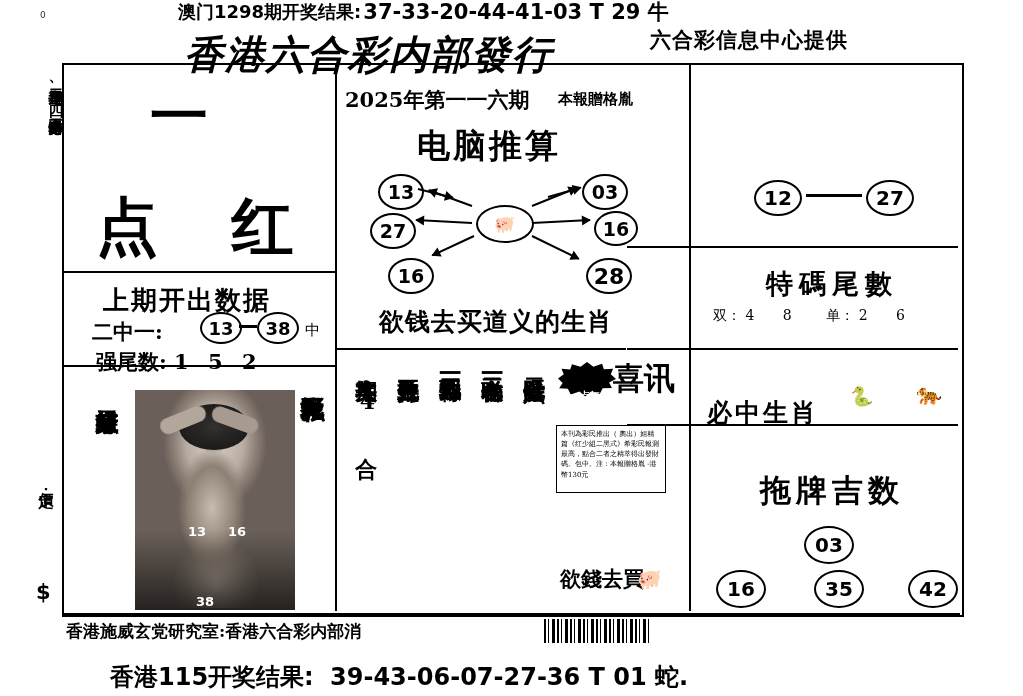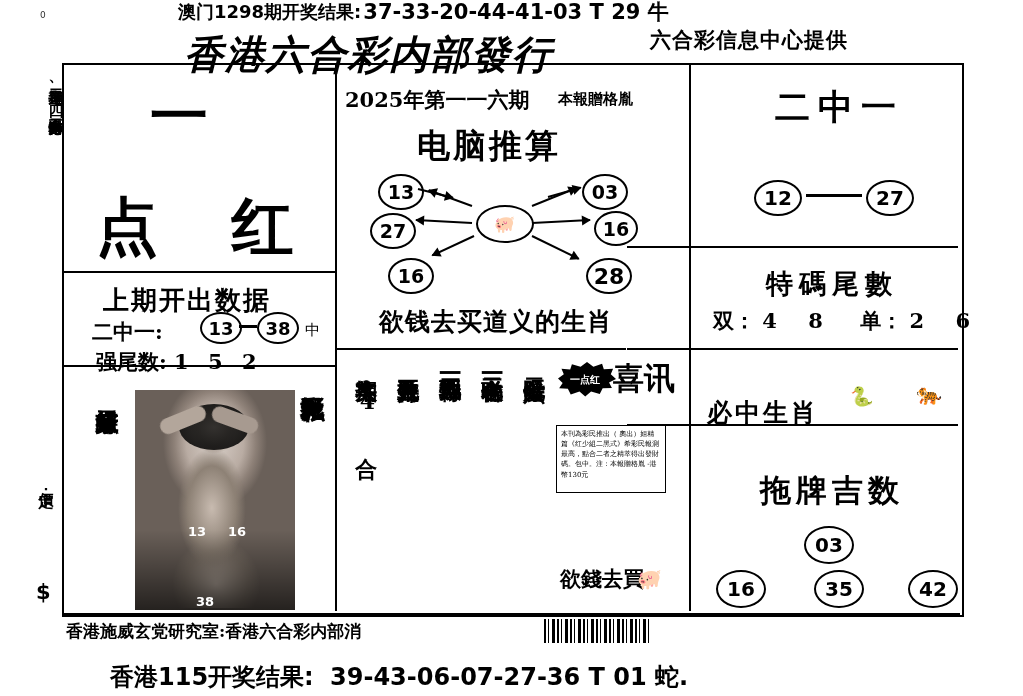--- a/index.html
+++ b/index.html
@@ -110,36 +110,36 @@
     font-family:"DejaVu Serif","Liberation Serif",serif;font-weight:bold;font-size:22px;line-height:1.06;}
 
   
   .burst{
     position:absolute;left:558px;top:362px;width:62px;height:40px;
   }
   .burst .star{
     position:absolute;left:0;top:0;width:58px;height:36px;background:#000;
     clip-path:polygon(50% 0%,61% 13%,76% 5%,79% 20%,95% 19%,91% 34%,100% 47%,88% 57%,93% 72%,77% 73%,72% 89%,57% 82%,47% 96%,37% 82%,22% 90%,17% 74%,2% 73%,8% 58%,0% 46%,10% 34%,6% 19%,21% 21%,24% 6%,39% 13%);
   }
-  .burst .startxt{position:absolute;left:12px;top:11px;color:#fff;font-size:10px;font-family:"DejaVu Serif","Liberation Serif",serif;font-weight:bold;}
+  .burst .startxt{position:absolute;left:12px;top:27px;color:#fff;font-size:10px;font-family:"DejaVu Serif","Liberation Serif",serif;font-weight:bold;}
   .xixun{position:absolute;left:613px;top:358px;font-family:"DejaVu Serif","Liberation Serif",serif;font-weight:bold;font-size:31px;}
 
   .smallbox{
     position:absolute;left:556px;top:425px;width:110px;height:68px;border:1px solid #000;
     font-family:"DejaVu Serif","Liberation Serif",serif;font-size:7px;line-height:1.45;padding:3px 4px;
     box-sizing:border-box;
   }
   .yqqm{position:absolute;left:560px;top:565px;font-family:"DejaVu Serif","Liberation Serif",serif;font-weight:bold;font-size:21px;}
   .pig2{position:absolute;left:637px;top:567px;font-size:20px;}
 
   
   .r-title{position:absolute;left:775px;top:84px;font-family:"DejaVu Serif","Liberation Serif",serif;font-weight:bold;font-size:35px;letter-spacing:8px;}
   .r-dash{position:absolute;left:806px;top:194px;width:56px;height:3px;background:#000;}
   .r-tema{position:absolute;left:766px;top:266px;font-family:"DejaVu Serif","Liberation Serif",serif;font-weight:bold;font-size:27px;letter-spacing:6px;}
-  .r-weishu{position:absolute;left:713px;top:307px;font-family:"DejaVu Serif","Liberation Serif",serif;font-weight:bold;font-size:21px;}
+  .r-weishu{position:absolute;left:713px;top:307px;font-family:"DejaVu Serif","Liberation Serif",serif;font-weight:normal;font-size:14px;}
   .r-bizhong{position:absolute;left:707px;top:396px;font-family:"DejaVu Serif","Liberation Serif",serif;font-weight:bold;font-size:25px;letter-spacing:3px;}
   .r-snake{position:absolute;left:850px;top:385px;font-size:19px;}
   .r-tiger{position:absolute;left:916px;top:382px;font-size:21px;}
   .r-tuopai{position:absolute;left:760px;top:470px;font-family:"DejaVu Serif","Liberation Serif",serif;font-weight:bold;font-size:31px;letter-spacing:5px;}
 
   
   .footer-line{position:absolute;left:62px;top:613px;width:898px;height:2px;background:#000;}
   .footer-text{position:absolute;left:66px;top:620px;font-family:"DejaVu Serif","Liberation Serif",serif;font-weight:bold;font-size:17px;white-space:nowrap;}
   .barcode{position:absolute;left:544px;top:619px;width:105px;height:24px;
     background:repeating-linear-gradient(90deg,#000 0 2px,#fff 2px 4px,#000 4px 5px,#fff 5px 8px,#000 8px 11px,#fff 11px 13px);}
@@ -248,21 +248,20 @@
 
   <div class="burst">
     <div class="star"></div>
     <div class="startxt">一点红</div>
   </div>
   <div class="xixun">喜讯</div>
   <div class="smallbox">本刊為彩民推出（ 奧出）姐精篇《红少組二黑式》希彩民報測最高，點合二者之精萃得出發財碼。包中。注：本報贈格胤 -港幣130元</div>
   <div class="yqqm">欲錢去買</div>
   <div class="pig2">🐖</div>
 
-  <div class="r-title">二中一</div>
   <div class="hline" style="left:627px;top:246px;width:331px;"></div>
   <div class="circ" style="left:754px;top:180px;width:44px;height:32px;font-size:20px;">12</div>
   <div class="r-dash"></div>
   <div class="circ" style="left:866px;top:180px;width:44px;height:32px;font-size:20px;">27</div>
 
   <div class="r-tema">特碼尾數</div>
   <div class="r-weishu">
     <span>双：</span>
     <span style="letter-spacing:12px;">4   8</span>
     <span style="margin-left:18px;">单：</span>

